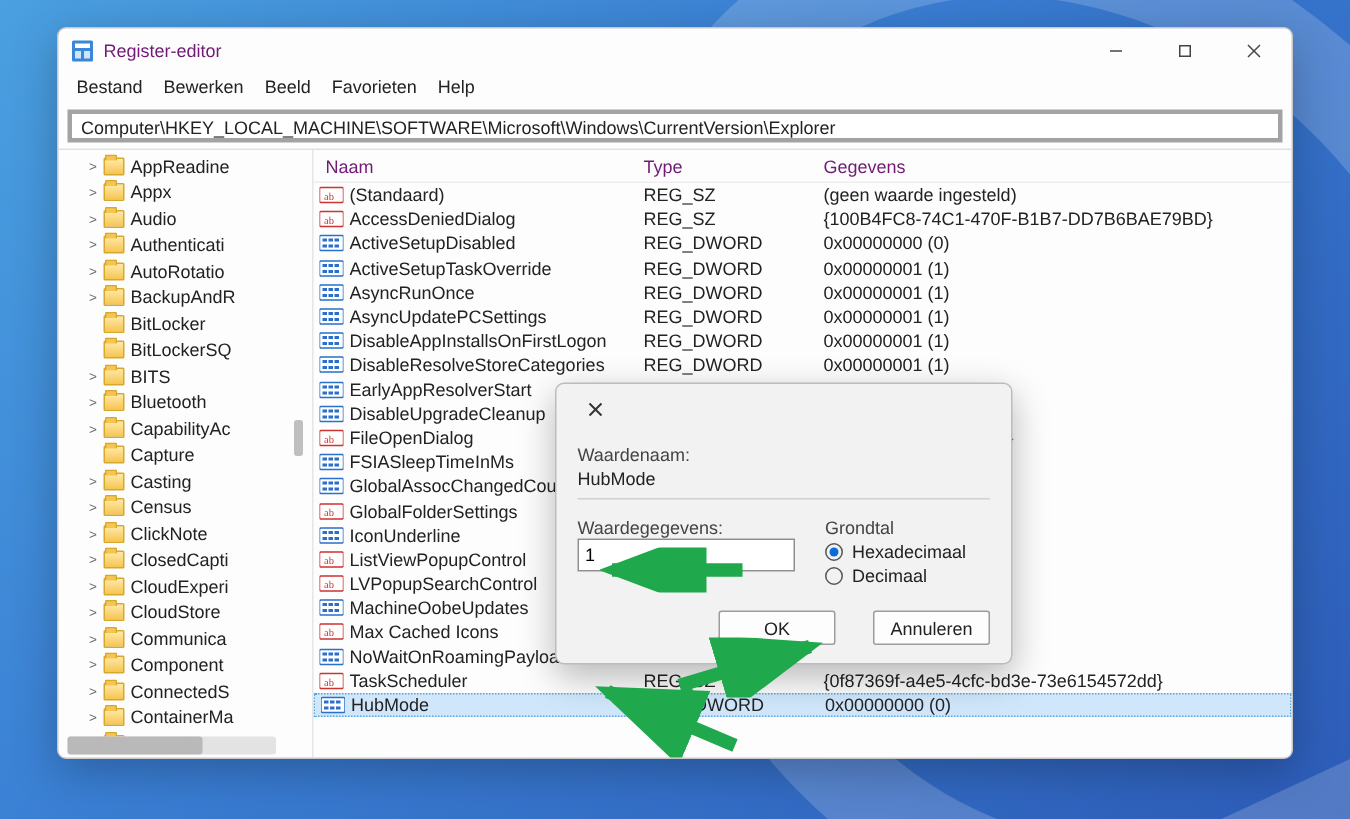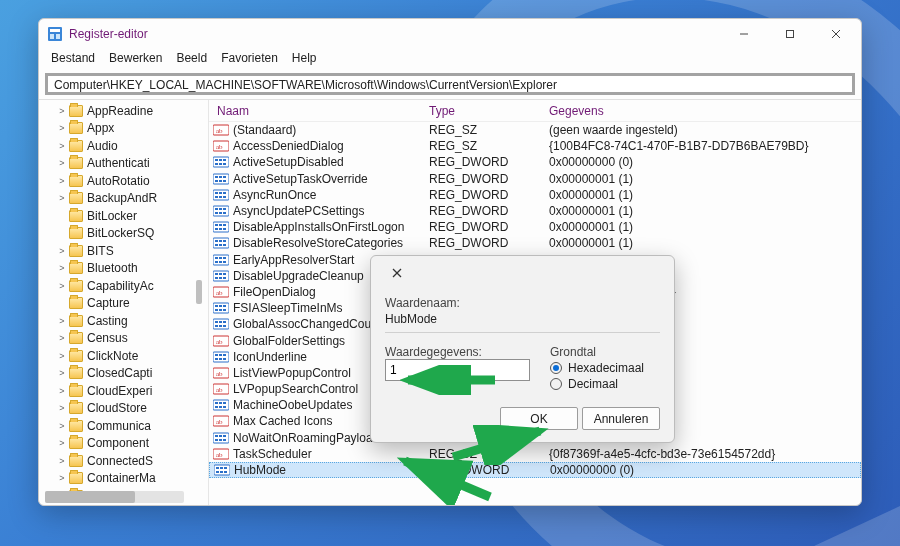--- a/index.html
+++ b/index.html
@@ -50,21 +50,21 @@
   .dbody { padding:4px 14px 12px; }
   .dlabel { color:#444; margin-top:4px; }
   .dtext { padding:2px 0 6px; border-bottom:1px solid #d0d0d0; }
   .drow { display:flex; gap:20px; margin-top:8px; }
   .dleft { flex:1; }
   .dinput { width:100%; height:22px; border:1px solid #8f8f8f; background:#fff; padding:2px 4px; font-size:12px; }
   .dgroup { width:110px; }
   .dradio { display:flex; align-items:center; gap:6px; font-size:12px; margin:2px 0; }
   .dradio .rb { width:12px; height:12px; border:1px solid #555; border-radius:50%; display:flex; align-items:center; justify-content:center; }
   .dradio.sel .rb::after { content:""; width:6px; height:6px; background:#0a6cd6; border-radius:50%; }
-  .dbtns { display:flex; justify-content:flex-end; gap:4px; margin-top:14px; }
+  .dbtns { display:flex; justify-content:flex-end; gap:25px; margin-top:14px; }
   .dbtn { min-width:78px; height:23px; background:#fdfdfd; border:1px solid #9c9c9c; border-radius:2px; display:flex; align-items:center; justify-content:center; font-size:12px; }
   
   .arrow { position:absolute; z-index:30; pointer-events:none; }
 </style>
 </head>
 <body>
 
 <div class="swoosh"></div>
 
 <div class="window">

